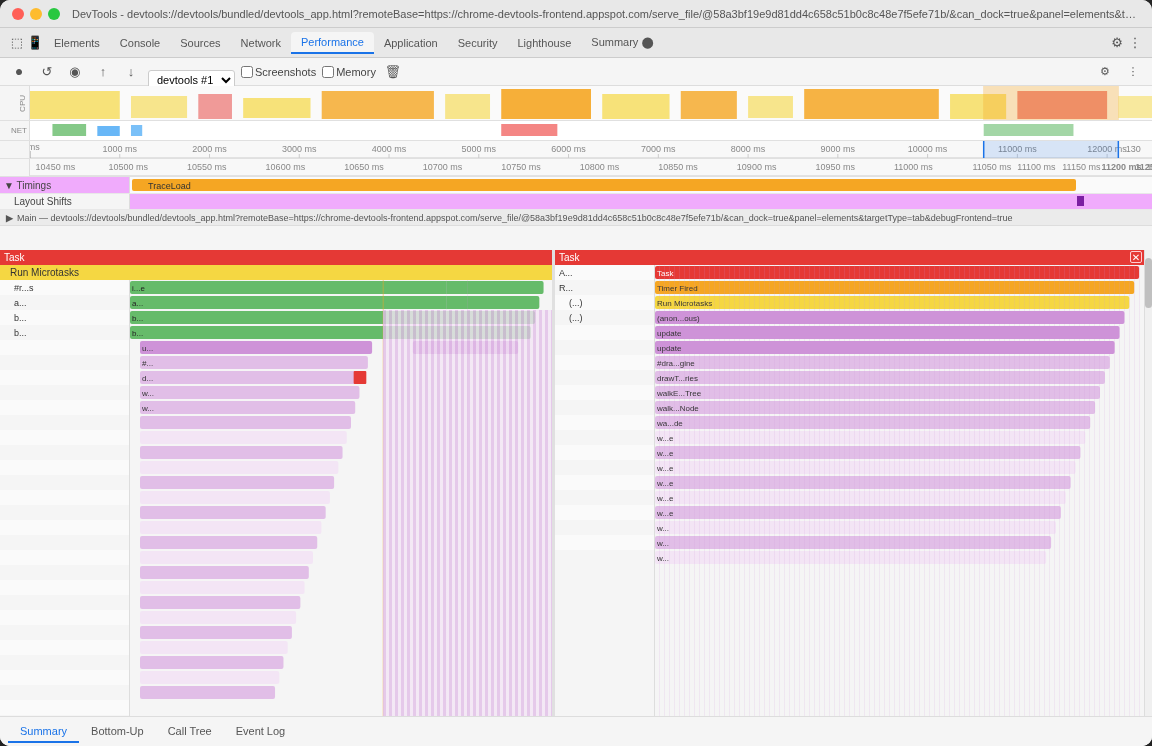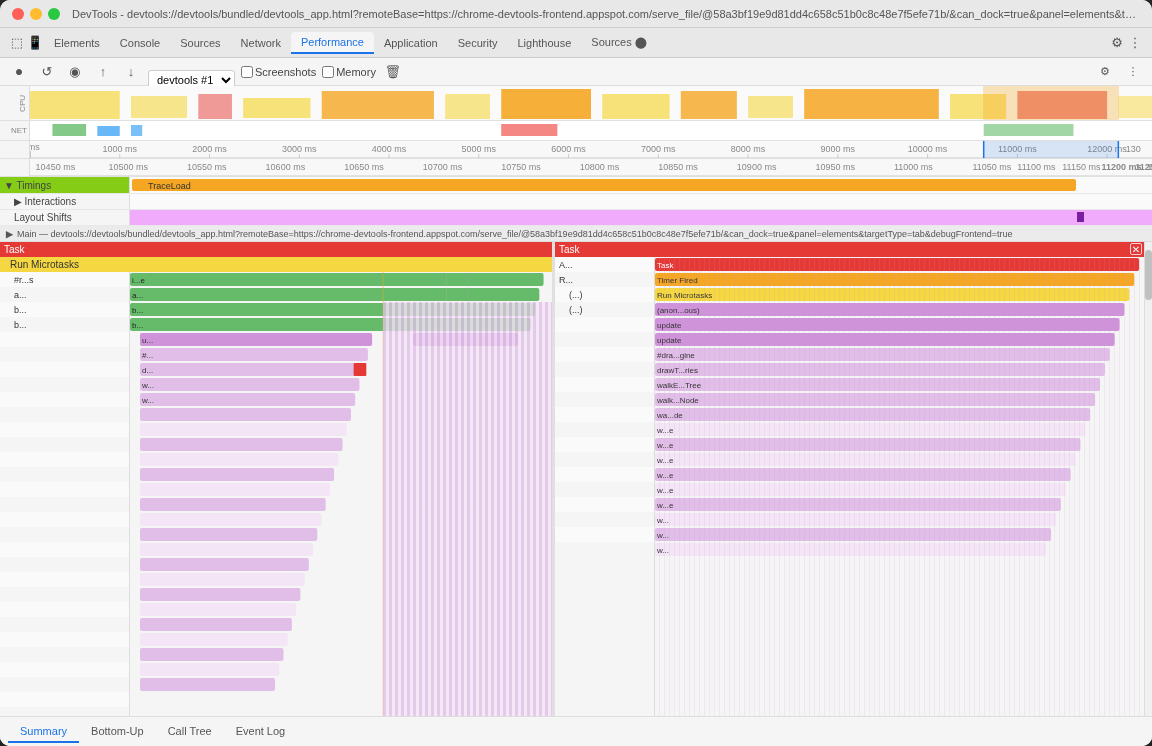--- a/index.html
+++ b/index.html
@@ -168,20 +168,21 @@
     }
     .bottom-tab.active {
       color: #1a73e8;
       border-bottom: 2px solid #1a73e8;
     }
     
     .two-panel-flame {
       display: flex;
       flex: 1;
       overflow: hidden;
+      margin-top: 24px;
     }
     .left-panel {
       width: 555px;
       flex-shrink: 0;
       display: flex;
       flex-direction: column;
       border-right: 3px solid #e0e0e0;
       overflow: hidden;
     }
     .right-panel {
@@ -256,21 +257,21 @@
       <div class="icon-btn">⬚</div>
       <div class="icon-btn">📱</div>
       <div class="nav-tab">Elements</div>
       <div class="nav-tab">Console</div>
       <div class="nav-tab">Sources</div>
       <div class="nav-tab">Network</div>
       <div class="nav-tab active">Performance</div>
       <div class="nav-tab">Application</div>
       <div class="nav-tab">Security</div>
       <div class="nav-tab">Lighthouse</div>
-      <div class="nav-tab">Sources ⬤</div>
+      <div class="nav-tab">Summary ⬤</div>
       <div class="nav-spacer"></div>
       <div class="icon-btn">⚙</div>
       <div class="icon-btn">⋮</div>
     </div>
 
     <div class="secondary-toolbar">
       <div class="tool-btn">⏺</div>
       <div class="tool-btn">↺</div>
       <div class="tool-btn">◉</div>
       <div class="tool-btn">↑</div>
@@ -395,34 +396,28 @@
           <text x="88%" y="11" font-size="9" fill="#888">11100 ms</text>
           <text x="92%" y="11" font-size="9" fill="#888">11150 ms</text>
           <text x="95.5%" y="11" font-size="9" fill="#888" font-weight="bold">11200 ms</text>
           <text x="98.5%" y="11" font-size="9" fill="#888" font-weight="bold">11250 ms</text>
           <text x="99.5%" y="11" font-size="9" fill="#888">1138</text>
         </svg>
       </div>
     </div>
 
     <div style="height:17px;background:#fafafa;border-bottom:1px solid #e8e8e8;display:flex;align-items:center;flex-shrink:0;">
-      <div style="width:130px;padding-left:4px;font-size:10px;color:#444;border-right:1px solid #ddd;background:#84cc16;height:100%;display:flex;align-items:center;flex-shrink:0;">
+      <div style="width:130px;padding-left:4px;font-size:10px;color:#444;border-right:1px solid #ddd;background:#f0abfc;height:100%;display:flex;align-items:center;flex-shrink:0;">
         <span>▼ Timings</span>
       </div>
       <div style="flex:1;height:100%;position:relative;">
         <div style="position:absolute;top:2px;left:2px;right:76px;height:12px;background:#f5a623;border-radius:2px;">
           <span style="font-size:9px;color:#333;padding-left:16px;">TraceLoad</span>
         </div>
       </div>
-    </div>
-    <div style="height:16px;background:#fafafa;border-bottom:1px solid #e8e8e8;display:flex;align-items:center;flex-shrink:0;">
-      <div style="width:130px;padding-left:14px;font-size:10px;color:#444;border-right:1px solid #ddd;background:#f5f5f5;height:100%;display:flex;align-items:center;flex-shrink:0;">
-        <span>▶ Interactions</span>
-      </div>
-      <div style="flex:1;"></div>
     </div>
     <div style="height:16px;background:#f0abfc;border-bottom:1px solid #e8e8e8;display:flex;align-items:center;flex-shrink:0;">
       <div style="width:130px;padding-left:14px;font-size:10px;color:#444;border-right:1px solid #ddd;background:#f5f5f5;height:100%;display:flex;align-items:center;flex-shrink:0;">
         <span>Layout Shifts</span>
       </div>
       <div style="flex:1;position:relative;height:100%;">
         <div style="position:absolute;right:68px;top:2px;width:7px;height:10px;background:#7b1fa2;"></div>
       </div>
     </div>
 

